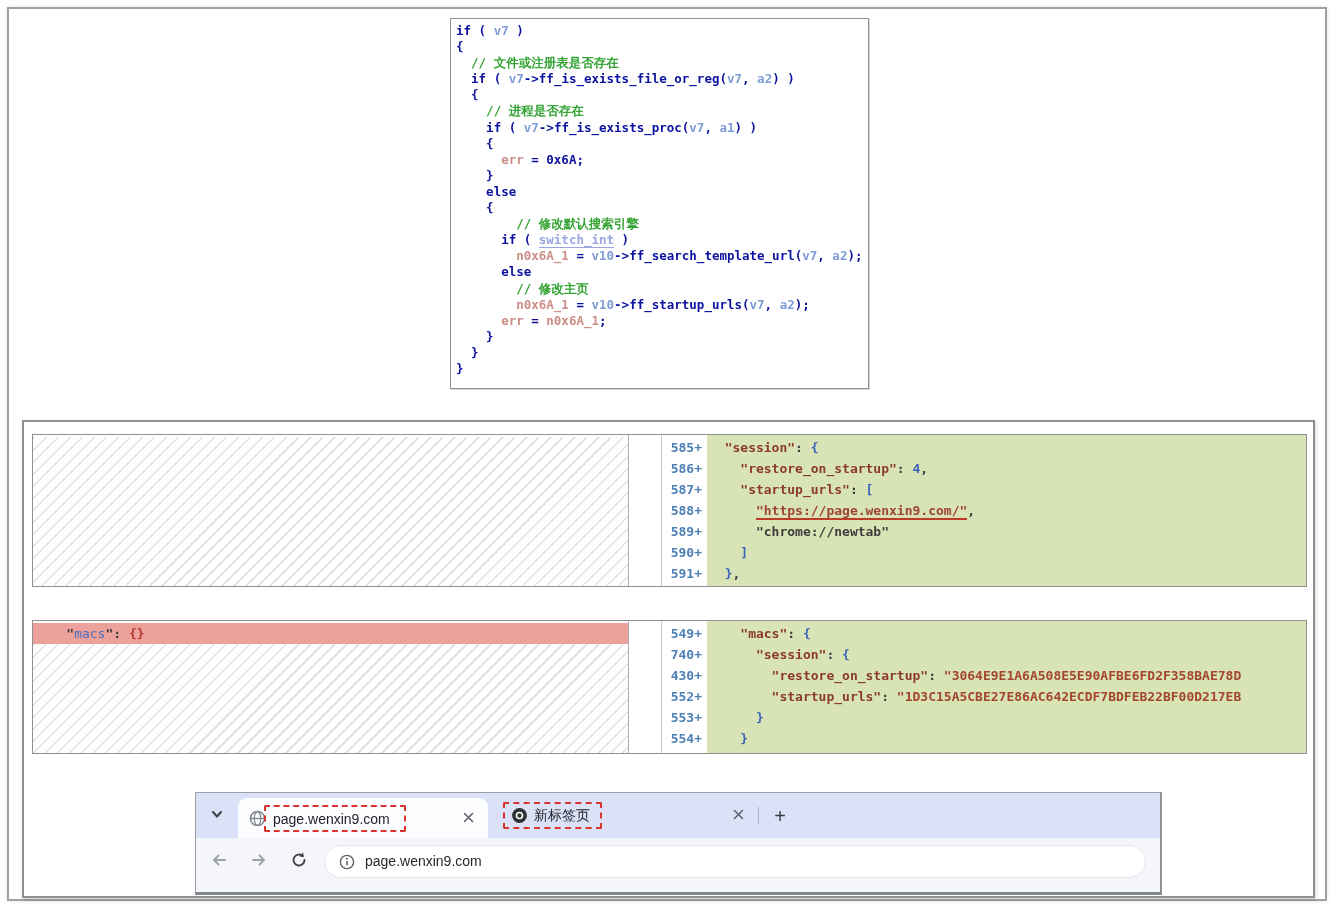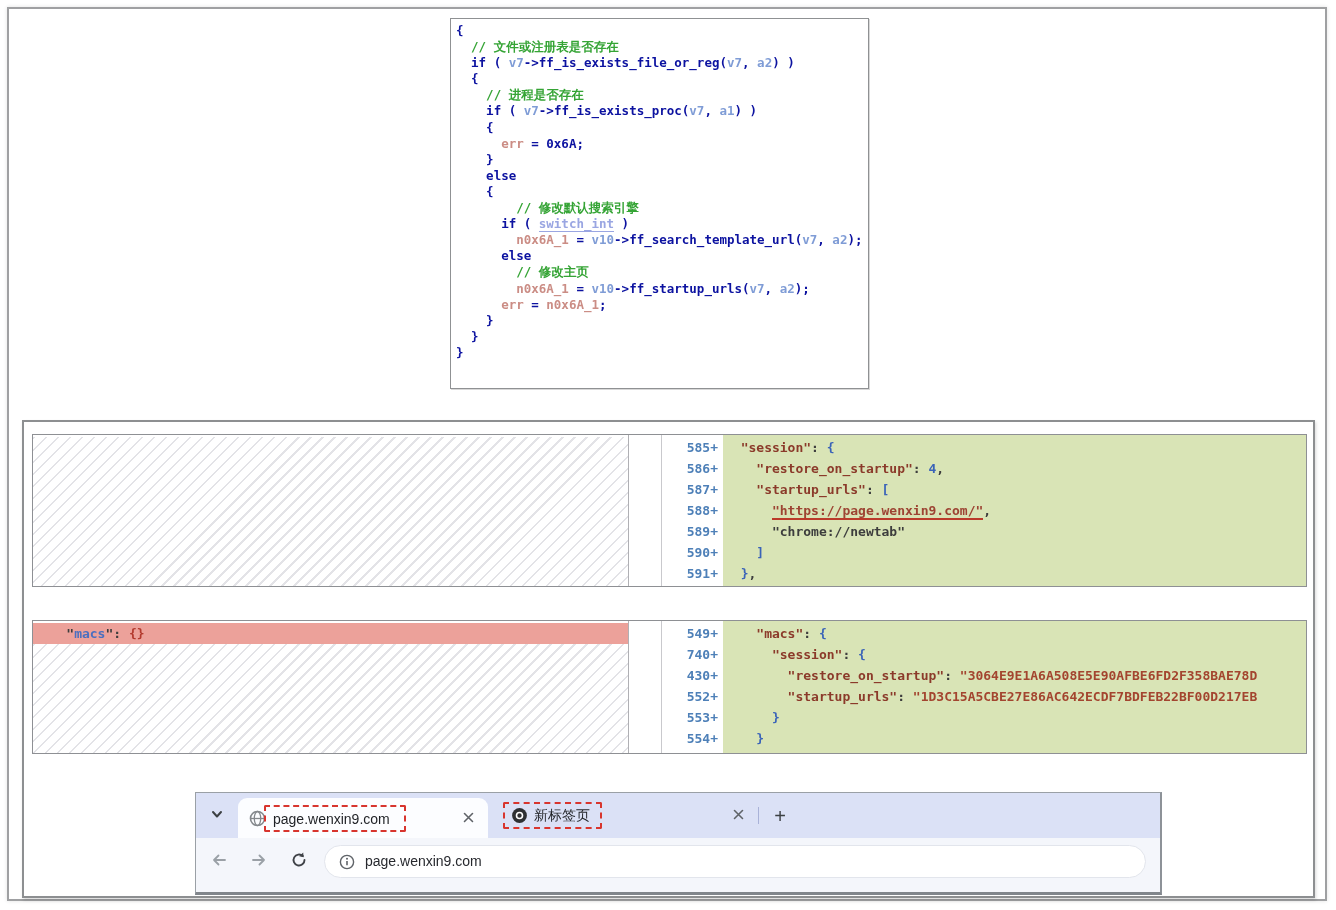--- a/index.html
+++ b/index.html
@@ -41,39 +41,39 @@
     border:1px solid #8e9094;background:#fff;display:flex;
     font-family:"DejaVu Sans Mono","Liberation Mono",monospace;
     box-shadow:inset 0 1px 2px rgba(0,0,0,.18);
   }
   .pane-left{
     width:596px;border-right:1px solid #b0b0b4;box-sizing:border-box;
     display:flex;flex-direction:column;padding-top:2px;background:#fff;overflow:hidden;
   }
   .pane-spacer{width:32px;background:#fff;}
   .gutter{
-    width:62px;border-left:1px solid #c9c9cd;box-sizing:border-box;background:#fff;
+    width:46px;border-left:1px solid #c9c9cd;box-sizing:border-box;background:#fff;
     padding-top:2px;overflow:hidden;
   }
   .ln{height:21px;line-height:21px;text-align:right;padding-right:5px;font-size:13px;
       color:var(--lnum);font-weight:bold;}
   .pane-right{flex:1;background:var(--added-bg);padding-top:2px;overflow:hidden;}
   .dr{height:21px;line-height:21px;white-space:pre;font-size:13px;padding-left:2px;}
   .dr.removed{background:var(--removed-bg);}
   .hatch,.hatch-fill{
     background:repeating-linear-gradient(135deg,#e3e3e7 0px,#e3e3e7 1.8px,#ffffff 1.8px,#ffffff 8.5px);
   }
   .hatch-fill{flex:1;}
   .sg-q{color:var(--json-key);font-weight:bold;}
   .sg-b{color:var(--json-blue);font-weight:bold;}
   .sg-d{color:var(--json-dark);font-weight:bold;}
   .sg-s{color:var(--json-dark);font-weight:bold;}
   .sg-h{color:var(--json-hex);font-weight:bold;}
   .sg-u{color:var(--json-url);font-weight:bold;border-bottom:2px solid var(--anno-underline);}
-  .sg-lb{color:var(--left-blue);font-weight:bold;}
+  .sg-lb{color:var(--left-blue);font-weight:normal;}
   .sg-r{color:var(--left-red);font-weight:bold;}
 
   
   .browser{
     position:absolute;left:171px;top:370px;width:967px;height:103px;box-sizing:border-box;
     border:1px solid #9aa0a6;border-right:2px solid #8d9298;border-bottom:3px solid #81868c;
     background:#8b5cf6;overflow:hidden;
   }
   .tabstrip{position:absolute;left:0;top:0;right:0;height:45px;background:var(--tabstrip-bg);}
   .iconbtn{position:absolute;display:flex;align-items:center;justify-content:center;}
@@ -94,20 +94,21 @@
   .addr{position:absolute;left:40px;top:0;line-height:31px;font-size:14px;color:#27292e;}
   .vdiv{position:absolute;width:1px;background:#a9b2d8;}
 </style>
 </head>
 <body>
 
 <div class="canvas">
   <div class="frame"></div>
 
   <div class="code-box">
+      <div class="cl"><span class="sg-k">if</span><span class="sg-p"> ( </span><span class="sg-v">v7</span><span class="sg-p"> )</span></div>
       <div class="cl"><span class="sg-p">{</span></div>
       <div class="cl"><span class="sg-c">  // 文件或注册表是否存在</span></div>
       <div class="cl"><span class="sg-p">  </span><span class="sg-k">if</span><span class="sg-p"> ( </span><span class="sg-v">v7</span><span class="sg-p">-&gt;</span><span class="sg-f">ff_is_exists_file_or_reg</span><span class="sg-p">(</span><span class="sg-v">v7</span><span class="sg-p">, </span><span class="sg-v">a2</span><span class="sg-p">) )</span></div>
       <div class="cl"><span class="sg-p">  {</span></div>
       <div class="cl"><span class="sg-c">    // 进程是否存在</span></div>
       <div class="cl"><span class="sg-p">    </span><span class="sg-k">if</span><span class="sg-p"> ( </span><span class="sg-v">v7</span><span class="sg-p">-&gt;</span><span class="sg-f">ff_is_exists_proc</span><span class="sg-p">(</span><span class="sg-v">v7</span><span class="sg-p">, </span><span class="sg-v">a1</span><span class="sg-p">) )</span></div>
       <div class="cl"><span class="sg-p">    {</span></div>
       <div class="cl"><span class="sg-p">      </span><span class="sg-e">err</span><span class="sg-p"> = </span><span class="sg-n">0x6A</span><span class="sg-p">;</span></div>
       <div class="cl"><span class="sg-p">    }</span></div>
       <div class="cl"><span class="sg-p">    </span><span class="sg-k">else</span></div>

